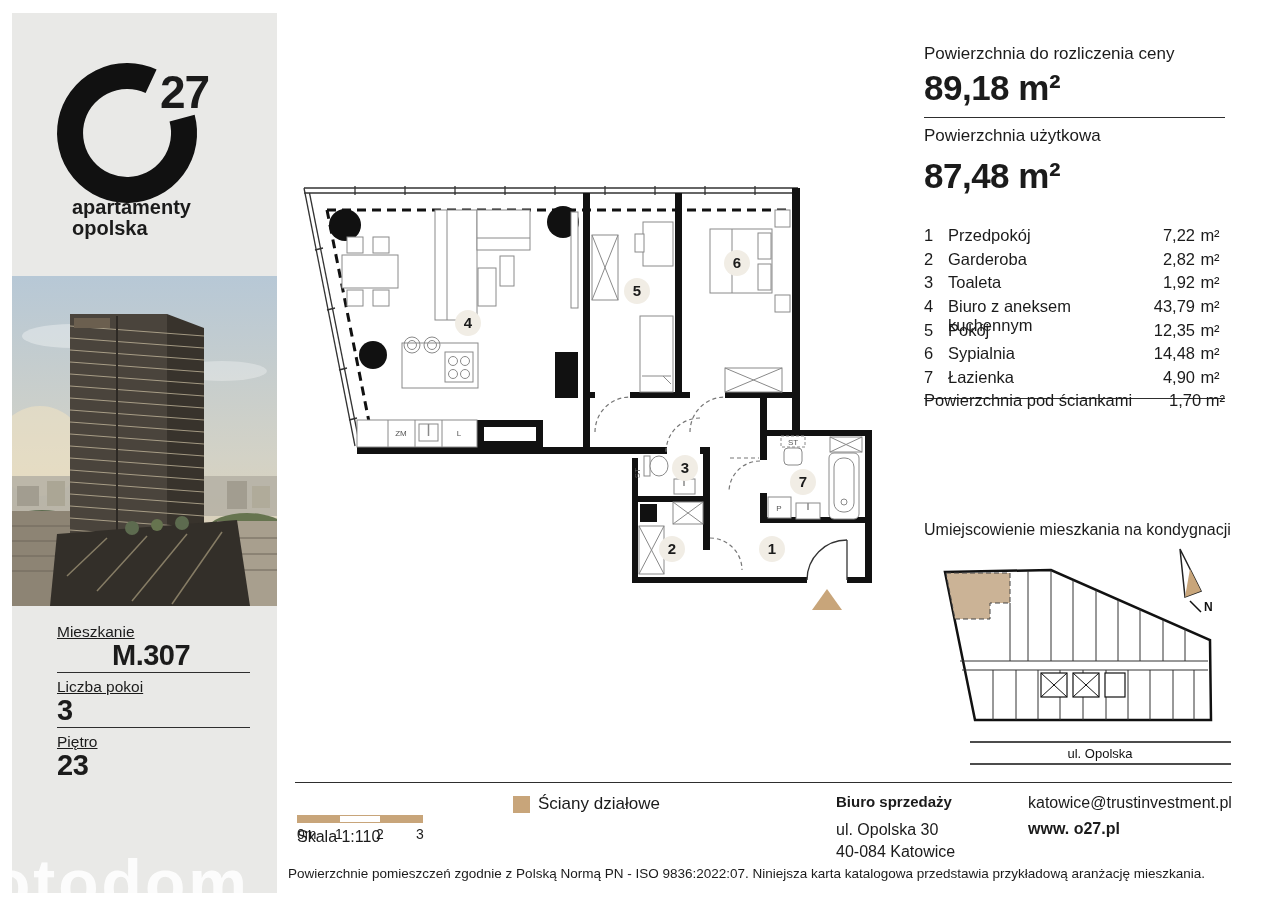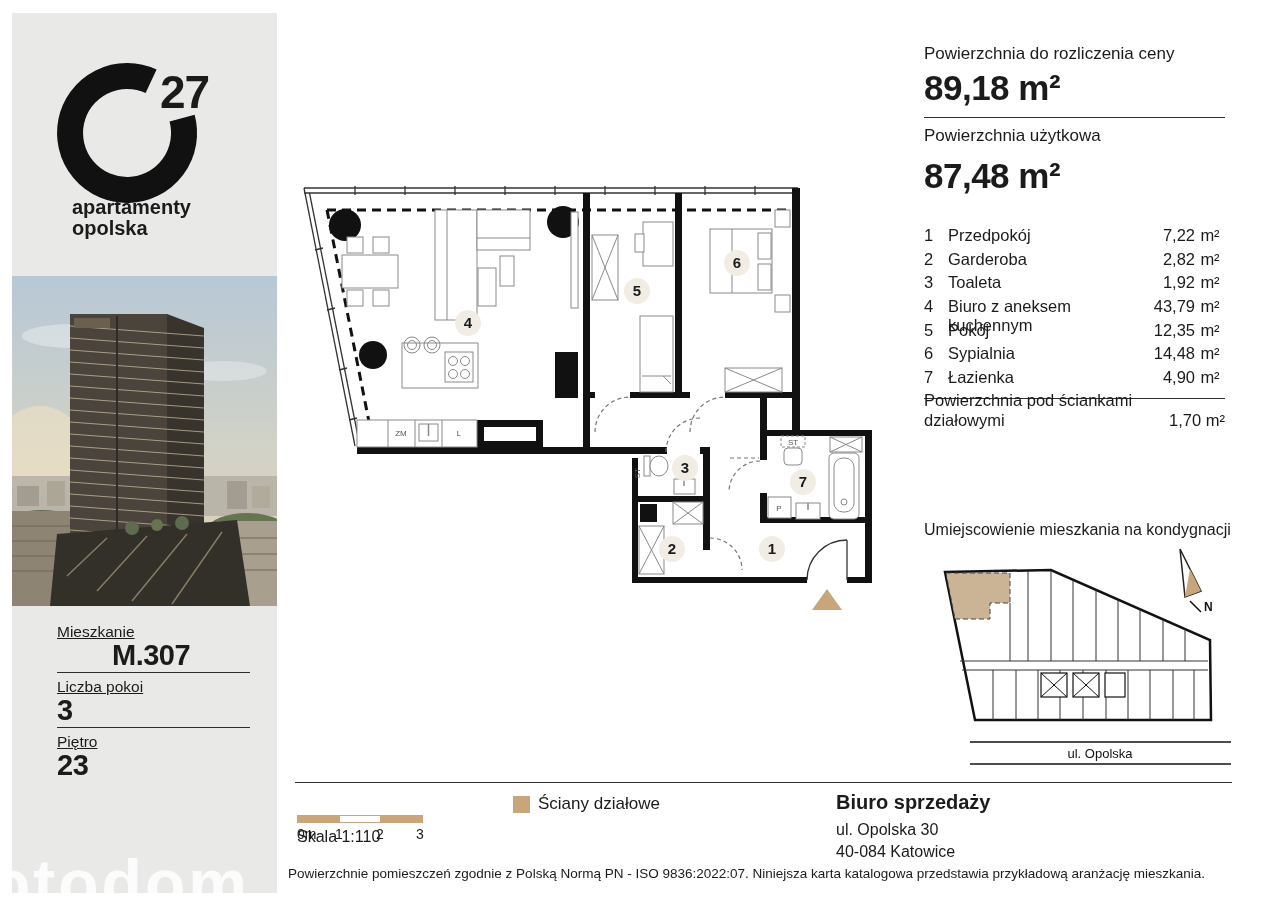--- a/index.html
+++ b/index.html
@@ -44,21 +44,21 @@
   #footer-rule{position:absolute;left:295px;top:782px;width:937px;border-top:1.5px solid #2e2e2e;}
   #scale-label{position:absolute;left:297px;top:792px;font-size:16px;margin-top:36px;}
   #scale-bar{position:absolute;left:297px;top:815px;width:126px;height:8px;display:flex;}
   .sb-seg{width:42px;height:8px;box-sizing:border-box;}
   #scale-ticks{position:absolute;left:297px;top:826px;width:130px;font-size:14px;}
   .tick{position:absolute;top:0;}
   #legend{position:absolute;left:513px;top:794px;display:flex;align-items:center;}
   #legend-swatch{width:17px;height:17px;margin-right:8px;}
   #legend-label{font-size:17px;}
   #office{position:absolute;left:836px;top:791px;font-size:16px;line-height:22px;}
-  #office .bold{font-weight:800;font-size:20px;margin-bottom:6px;}
+  #office .bold{font-weight:800;font-size:15px;margin-bottom:6px;}
   #contact{position:absolute;left:1028px;top:791px;font-size:16px;line-height:24px;}
   #contact .bold{font-weight:800;margin-top:2px;}
   #disclaimer{position:absolute;left:288px;top:866px;width:960px;font-size:13.5px;}
 </style>
 </head>
 <body>
 
 <div id="page">
 
   <div id="sidebar">
@@ -195,21 +195,20 @@
     <div class="room-row">
         <span class="room-num">7</span>
         <span class="room-name">Łazienka</span>
         <span class="room-val">4,90</span>
         <span class="room-unit">m²</span>
       </div>
   </div>
   <div class="r-hr" style="top:398px;"></div>
   <div id="partition">
     <div>Powierzchnia pod ściankami</div>
-    <div>działowymi</div>
     <div id="partition-val">1,70 m²</div>
   </div>
 
   <div id="location-title">Umiejscowienie mieszkania na kondygnacji</div>
   <svg id="location-map" width="300" height="225" viewBox="0 0 300 225">
     <polygon points="7,29 113,27 272,97 273,177 37,177" fill="#ffffff" stroke="#111" stroke-width="2.5"></polygon>
     <path d="M 8 30 H 72 V 60 H 52 V 76 L 17 76 Z" fill="#cbb396" stroke="#444" stroke-width="1" stroke-dasharray="5 3"></path>
     <g stroke="#333" stroke-width="1">
       <line x1="22" y1="118" x2="270" y2="118"></line>
         <line x1="24" y1="127" x2="270" y2="127"></line>
@@ -452,15 +451,17 @@
   <div id="legend">
     <div id="legend-swatch" style="background:#c8a57a;"></div>
     <div id="legend-label">Ściany działowe</div>
   </div>
   <div id="office">
     <div class="bold">Biuro sprzedaży</div>
     <div>ul. Opolska 30</div>
     <div>40-084 Katowice</div>
   </div>
   <div id="contact">
+    <div>katowice@trustinvestment.pl</div>
+    <div class="bold">www. o27.pl</div>
   </div>
   <div id="disclaimer">Powierzchnie pomieszczeń zgodnie z Polską Normą PN - ISO 9836:2022:07. Niniejsza karta katalogowa przedstawia przykładową aranżację mieszkania.</div>
 </div>
 
 </body></html>

